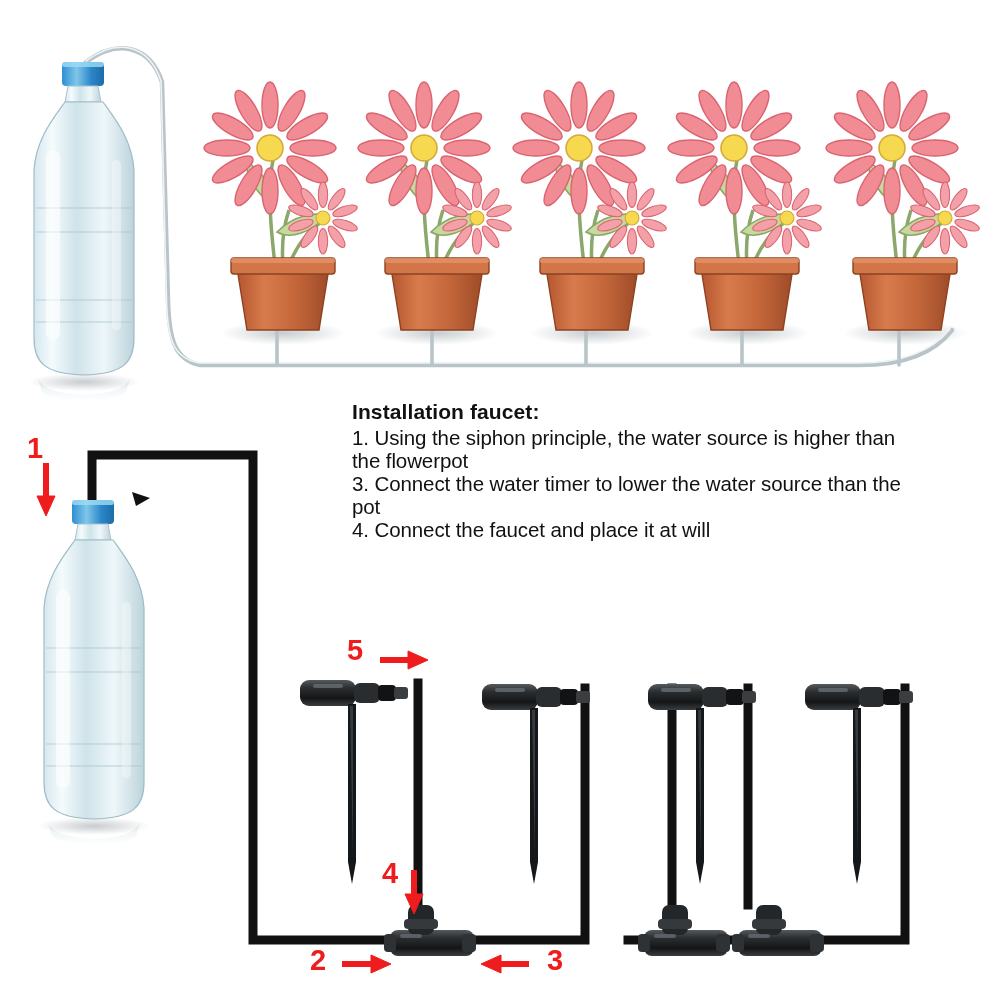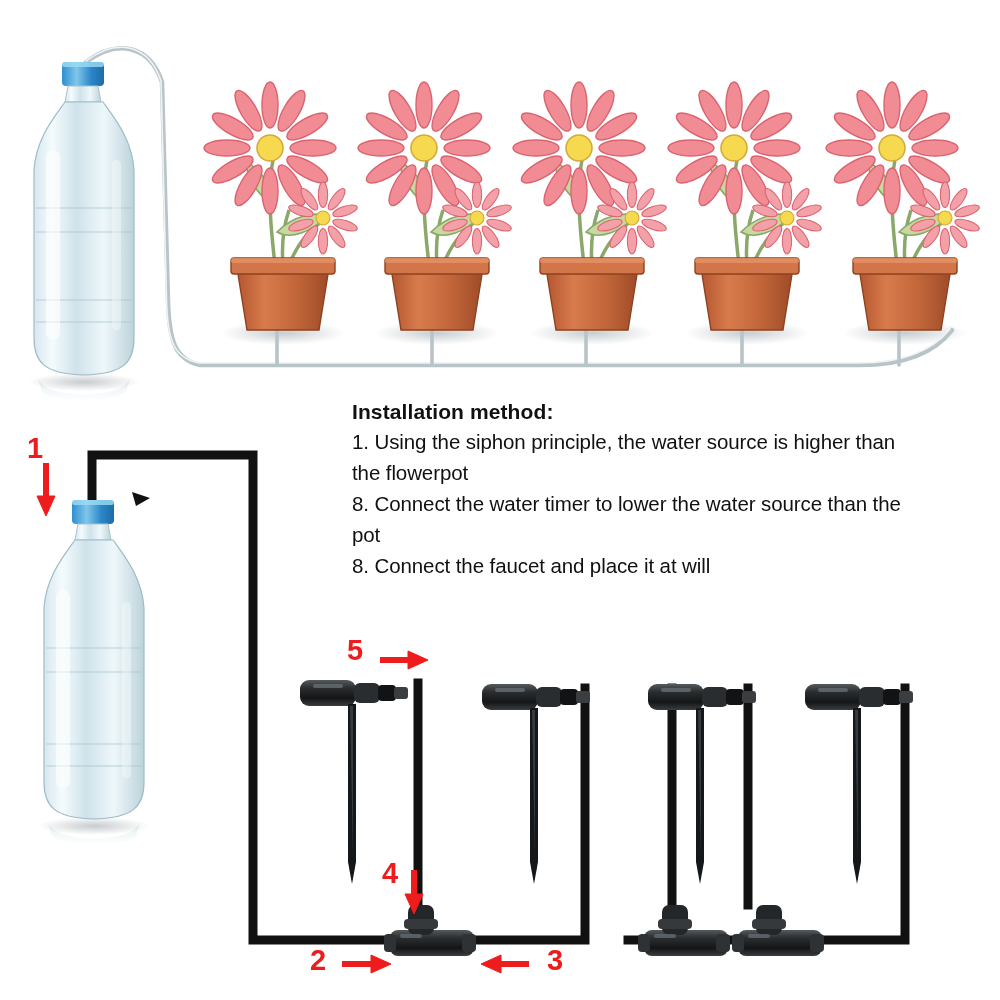--- a/index.html
+++ b/index.html
@@ -22,21 +22,21 @@
   }
   .instructions h2{
     font-size:21px;
     font-weight:bold;
     margin:0 0 2px 0;
     letter-spacing:0.1px;
   }
   .instructions p{
     margin:0;
     font-size:20.5px;
-    line-height:31px;
+    line-height:23px;
     letter-spacing:-0.1px;
   }
   .step-num{
     position:absolute;
     color:#ee1c1c;
     font-weight:bold;
     font-size:29px;
     font-family:"Liberation Sans", sans-serif;
   }
 </style>
@@ -502,24 +502,24 @@
         <polygon points="481,964 501,955 501,973"></polygon>
       </g>
 
       <g fill="#111111" stroke="none">
         <polygon points="132,492 150,498 136,506"></polygon>
       </g>
     </g>
   </svg>
 
   <div class="instructions">
-    <h2>Installation method:</h2>
+    <h2>Installation faucet:</h2>
     <p>1. Using the siphon principle, the water source is higher than the flowerpot</p>
-    <p>8. Connect the water timer to lower the water source than the pot</p>
-    <p>8. Connect the faucet and place it at will</p>
+    <p>3. Connect the water timer to lower the water source than the pot</p>
+    <p>4. Connect the faucet and place it at will</p>
   </div>
 
   <span class="step-num" style="left:27px;top:432px;">1</span>
   <span class="step-num" style="left:310px;top:944px;">2</span>
   <span class="step-num" style="left:547px;top:944px;">3</span>
   <span class="step-num" style="left:382px;top:857px;">4</span>
   <span class="step-num" style="left:347px;top:634px;">5</span>
 
 </div>
 

